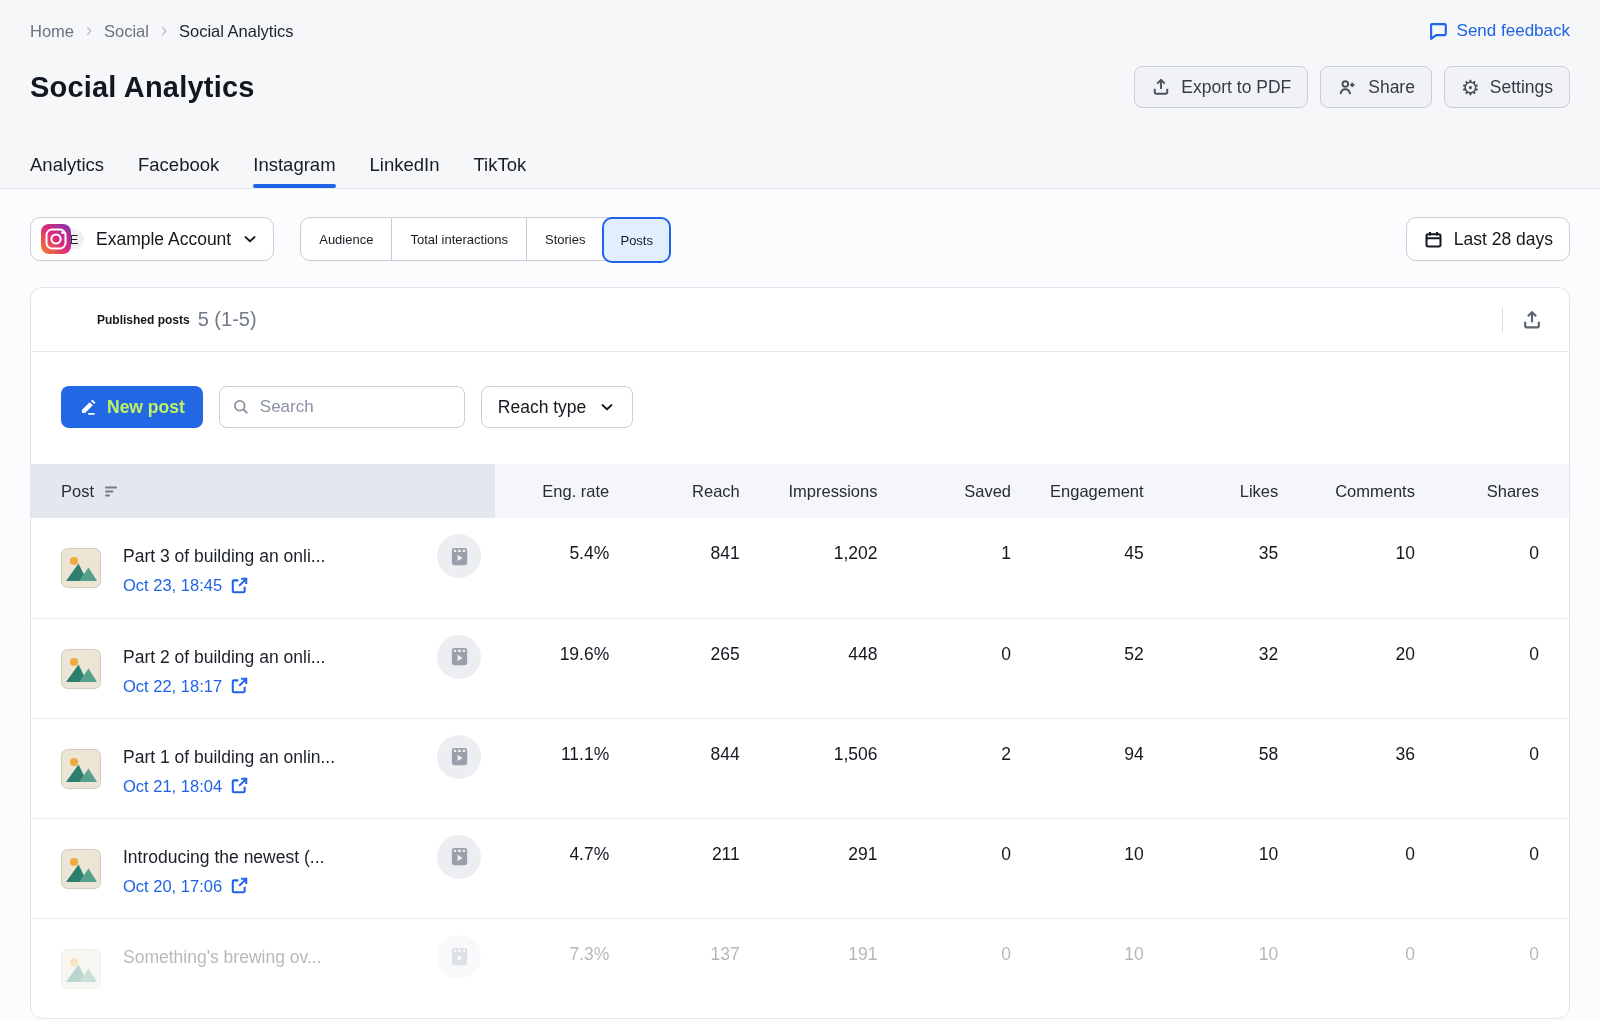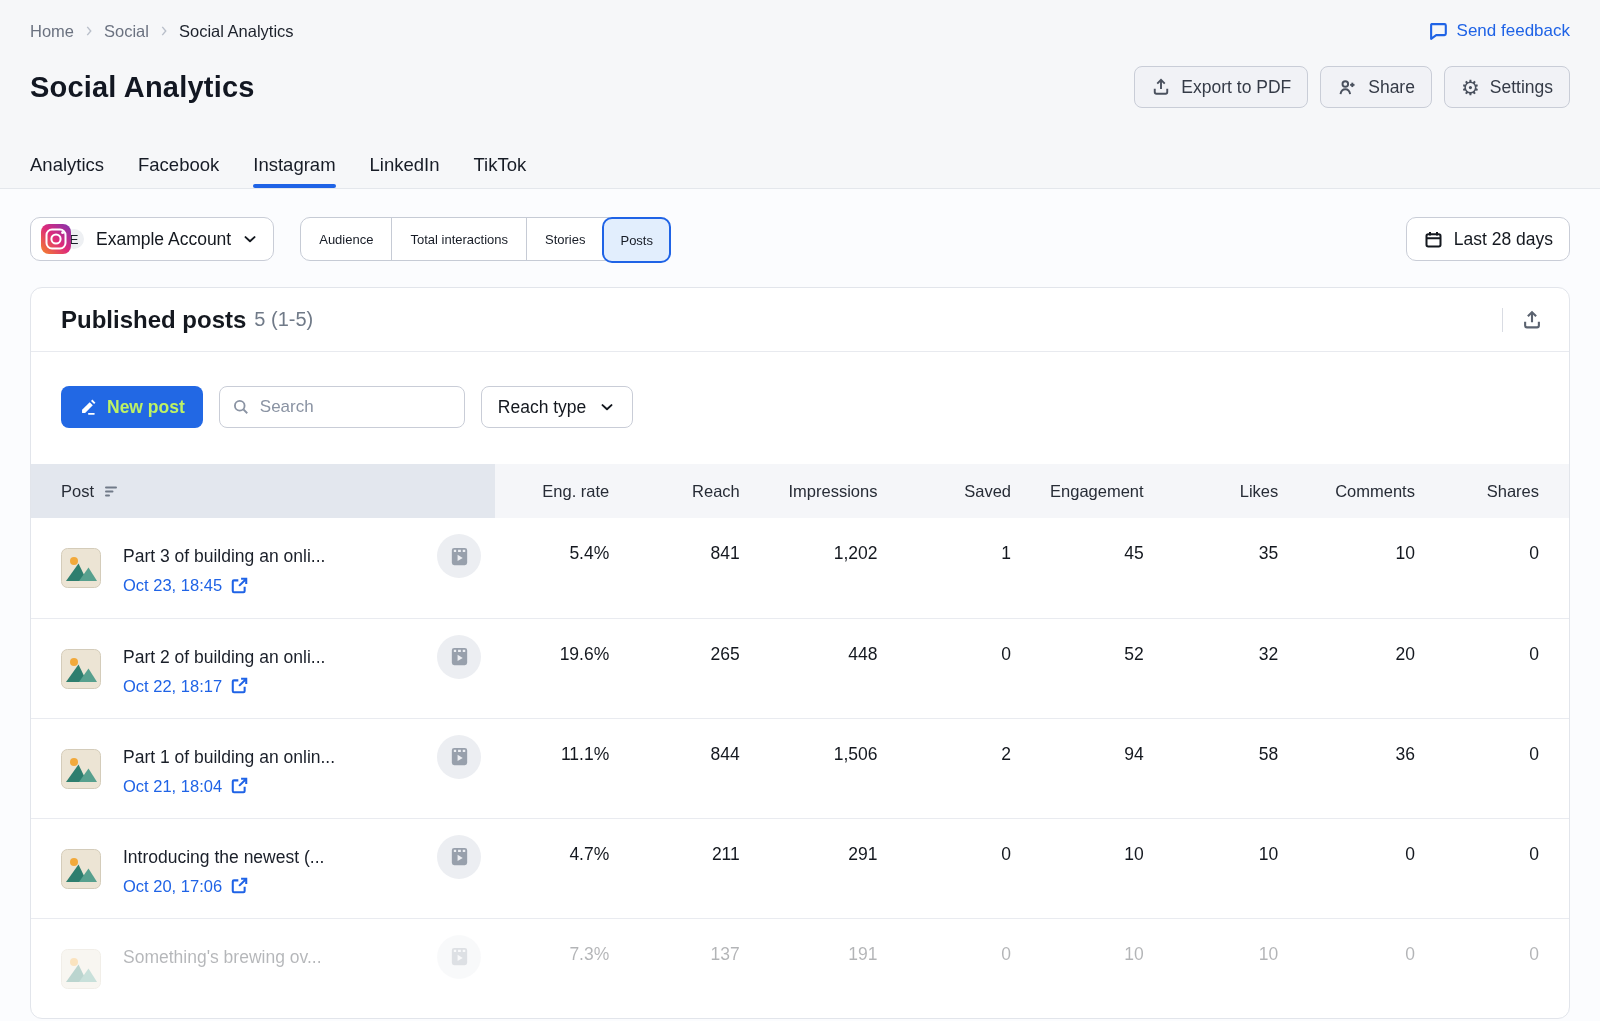--- a/index.html
+++ b/index.html
@@ -42,21 +42,21 @@
   .segmented { display:flex; margin-left:26px; border:1px solid #c6cbd5; border-radius:10px; background:#fff; height:44px; }
   .segment { display:flex; align-items:center; padding:0 18px; font-size:13px; color:#171c26; cursor:pointer; border-left:1px solid #c6cbd5; }
   .segment:first-child { border-left:none; }
   .segment.selected { background:#e2eefd; border-left:none; border-radius:10px; box-shadow:inset 0 0 0 2px #1f63e6; margin:-1px; height:46px; }
   .date-btn { margin-left:auto; display:flex; align-items:center; gap:10px; height:44px; padding:0 16px; background:#fff;
     border:1px solid #c9cdd7; border-radius:10px; font-size:17.5px; color:#14181f; cursor:pointer; }
 
   
   .card { margin-top:26px; background:#fff; border:1px solid #e2e5eb; border-radius:12px; overflow:hidden; }
   .card-header { height:64px; display:flex; align-items:center; padding:0 26px 0 30px; border-bottom:1px solid #e8eaef; }
-  .card-title { font-size:24px; font-weight:700; color:#14181f; }
+  .card-title { font-size:12px; font-weight:700; color:#14181f;margin-left:36px; }
   .card-count { font-size:20px; color:#707a88; margin-left:8px; }
   .card-header-right { margin-left:auto; display:flex; align-items:center; gap:18px; }
   .vdivider { width:1px; height:24px; background:#d9dce3; }
   .export-mini { display:flex; cursor:pointer; }
 
   .toolbar { display:flex; gap:16px; padding:34px 30px 36px; }
   .btn-primary { display:flex; align-items:center; gap:10px; height:42px; padding:0 18px; background:#2268e4; color:#bef264;
     border:none; border-radius:8px; font-size:17.5px; font-weight:600; cursor:pointer; font-family:inherit; }
   .search-box { position:relative; width:246px; }
   .search-box input { width:100%; height:42px; border:1px solid #c9cdd7; border-radius:8px; padding:0 12px 0 40px;

